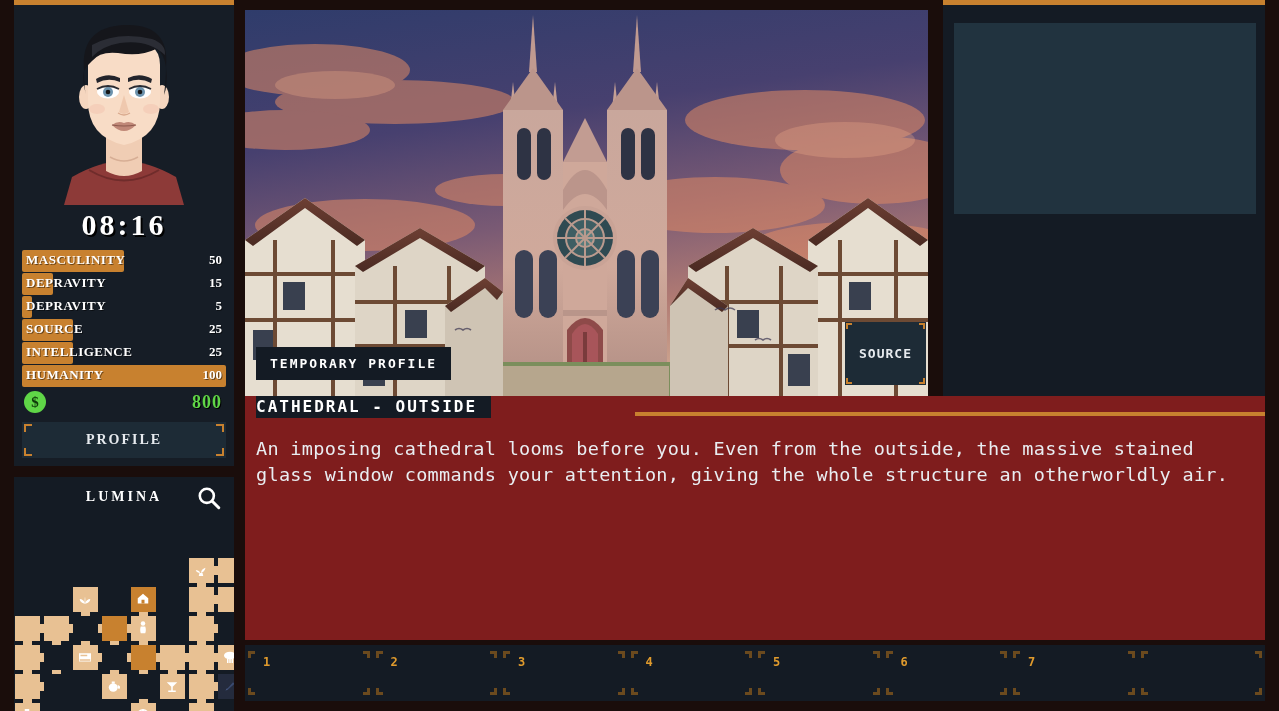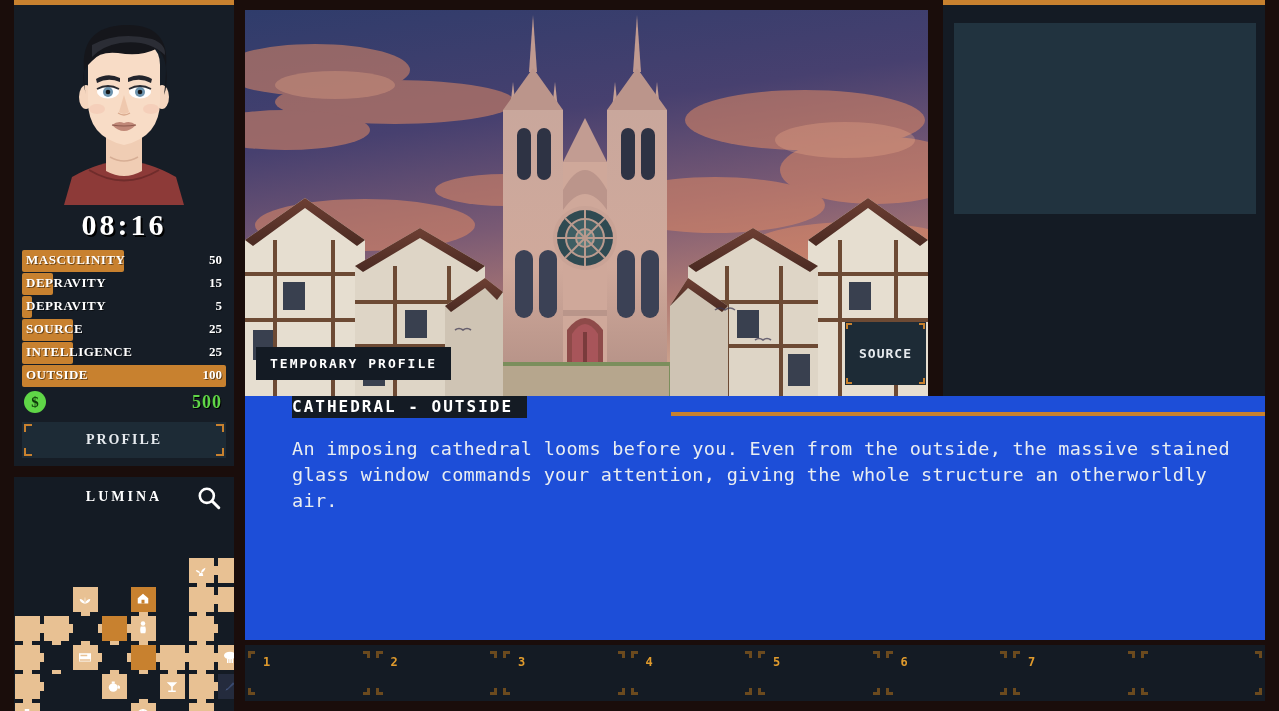--- a/index.html
+++ b/index.html
@@ -170,22 +170,21 @@
   }
   .day-label {
     position: absolute; left: 0; right: 0; bottom: 12px;
     text-align: center;
     color: #fff; font-size: 14px; font-weight: bold; letter-spacing: 2px;
   }
 
   
   .text-area {
     position: absolute; left: 245px; top: 396px; width: 1020px; height: 244px;
-    background: #1d4ed8;
-    padding-left: 36px;
+    background: #7f1d1d;
   }
   .title-strip {
     position: relative; height: 26px;
   }
   .loc-title {
     position: absolute; left: 11px; top: 0;
     background: #141b24;
     color: #fff; font-size: 16px; font-weight: bold; letter-spacing: 2px;
     padding-right: 14px; z-index: 2;
     line-height: 22px;
@@ -297,28 +296,28 @@
             <div class="stat-name">SOURCE</div>
             <div class="stat-val">25</div>
           </div>
           <div class="stat-row">
             <div class="stat-fill" style="width:25%"></div>
             <div class="stat-name">INTELLIGENCE</div>
             <div class="stat-val">25</div>
           </div>
           <div class="stat-row">
             <div class="stat-fill" style="width:100%"></div>
-            <div class="stat-name">OUTSIDE</div>
+            <div class="stat-name">HUMANITY</div>
             <div class="stat-val">100</div>
           </div>
         </div>
 
       <div class="money-row">
         <div class="coin">$</div>
-        <div class="money-val">500</div>
+        <div class="money-val">800</div>
       </div>
 
       <div class="corner-btn">
         <span class="c tl"></span>
         <span class="c tr"></span>
         <span class="c bl"></span>
         <span class="c br"></span>
         <span>PROFILE</span>
       </div>
     </div>

